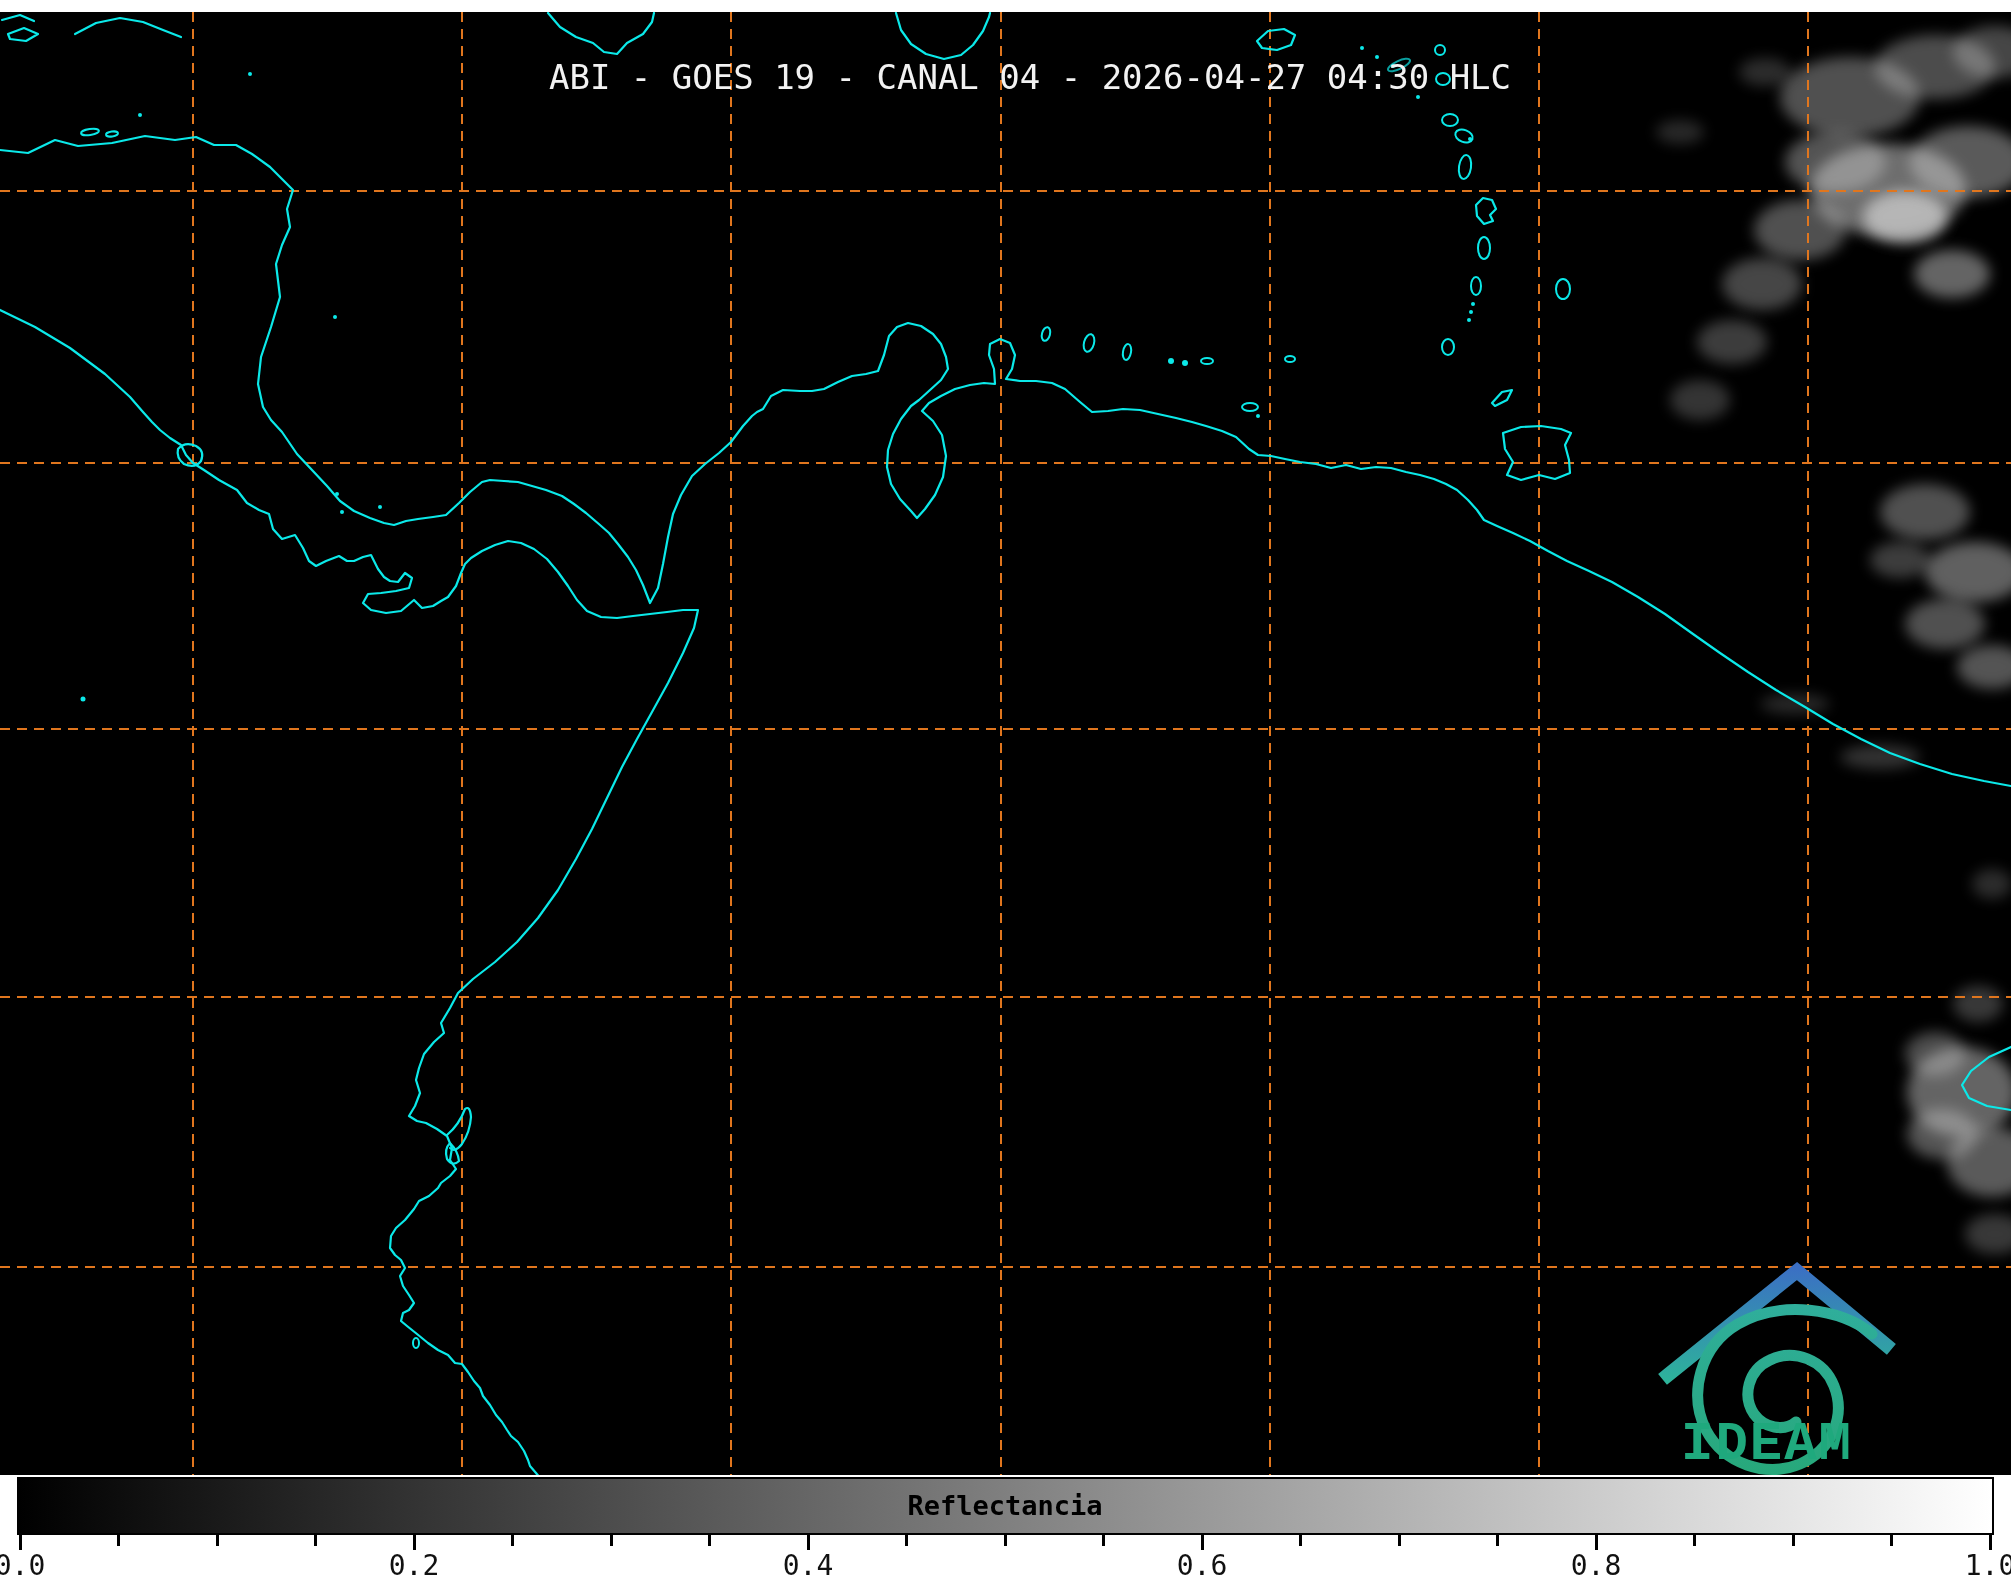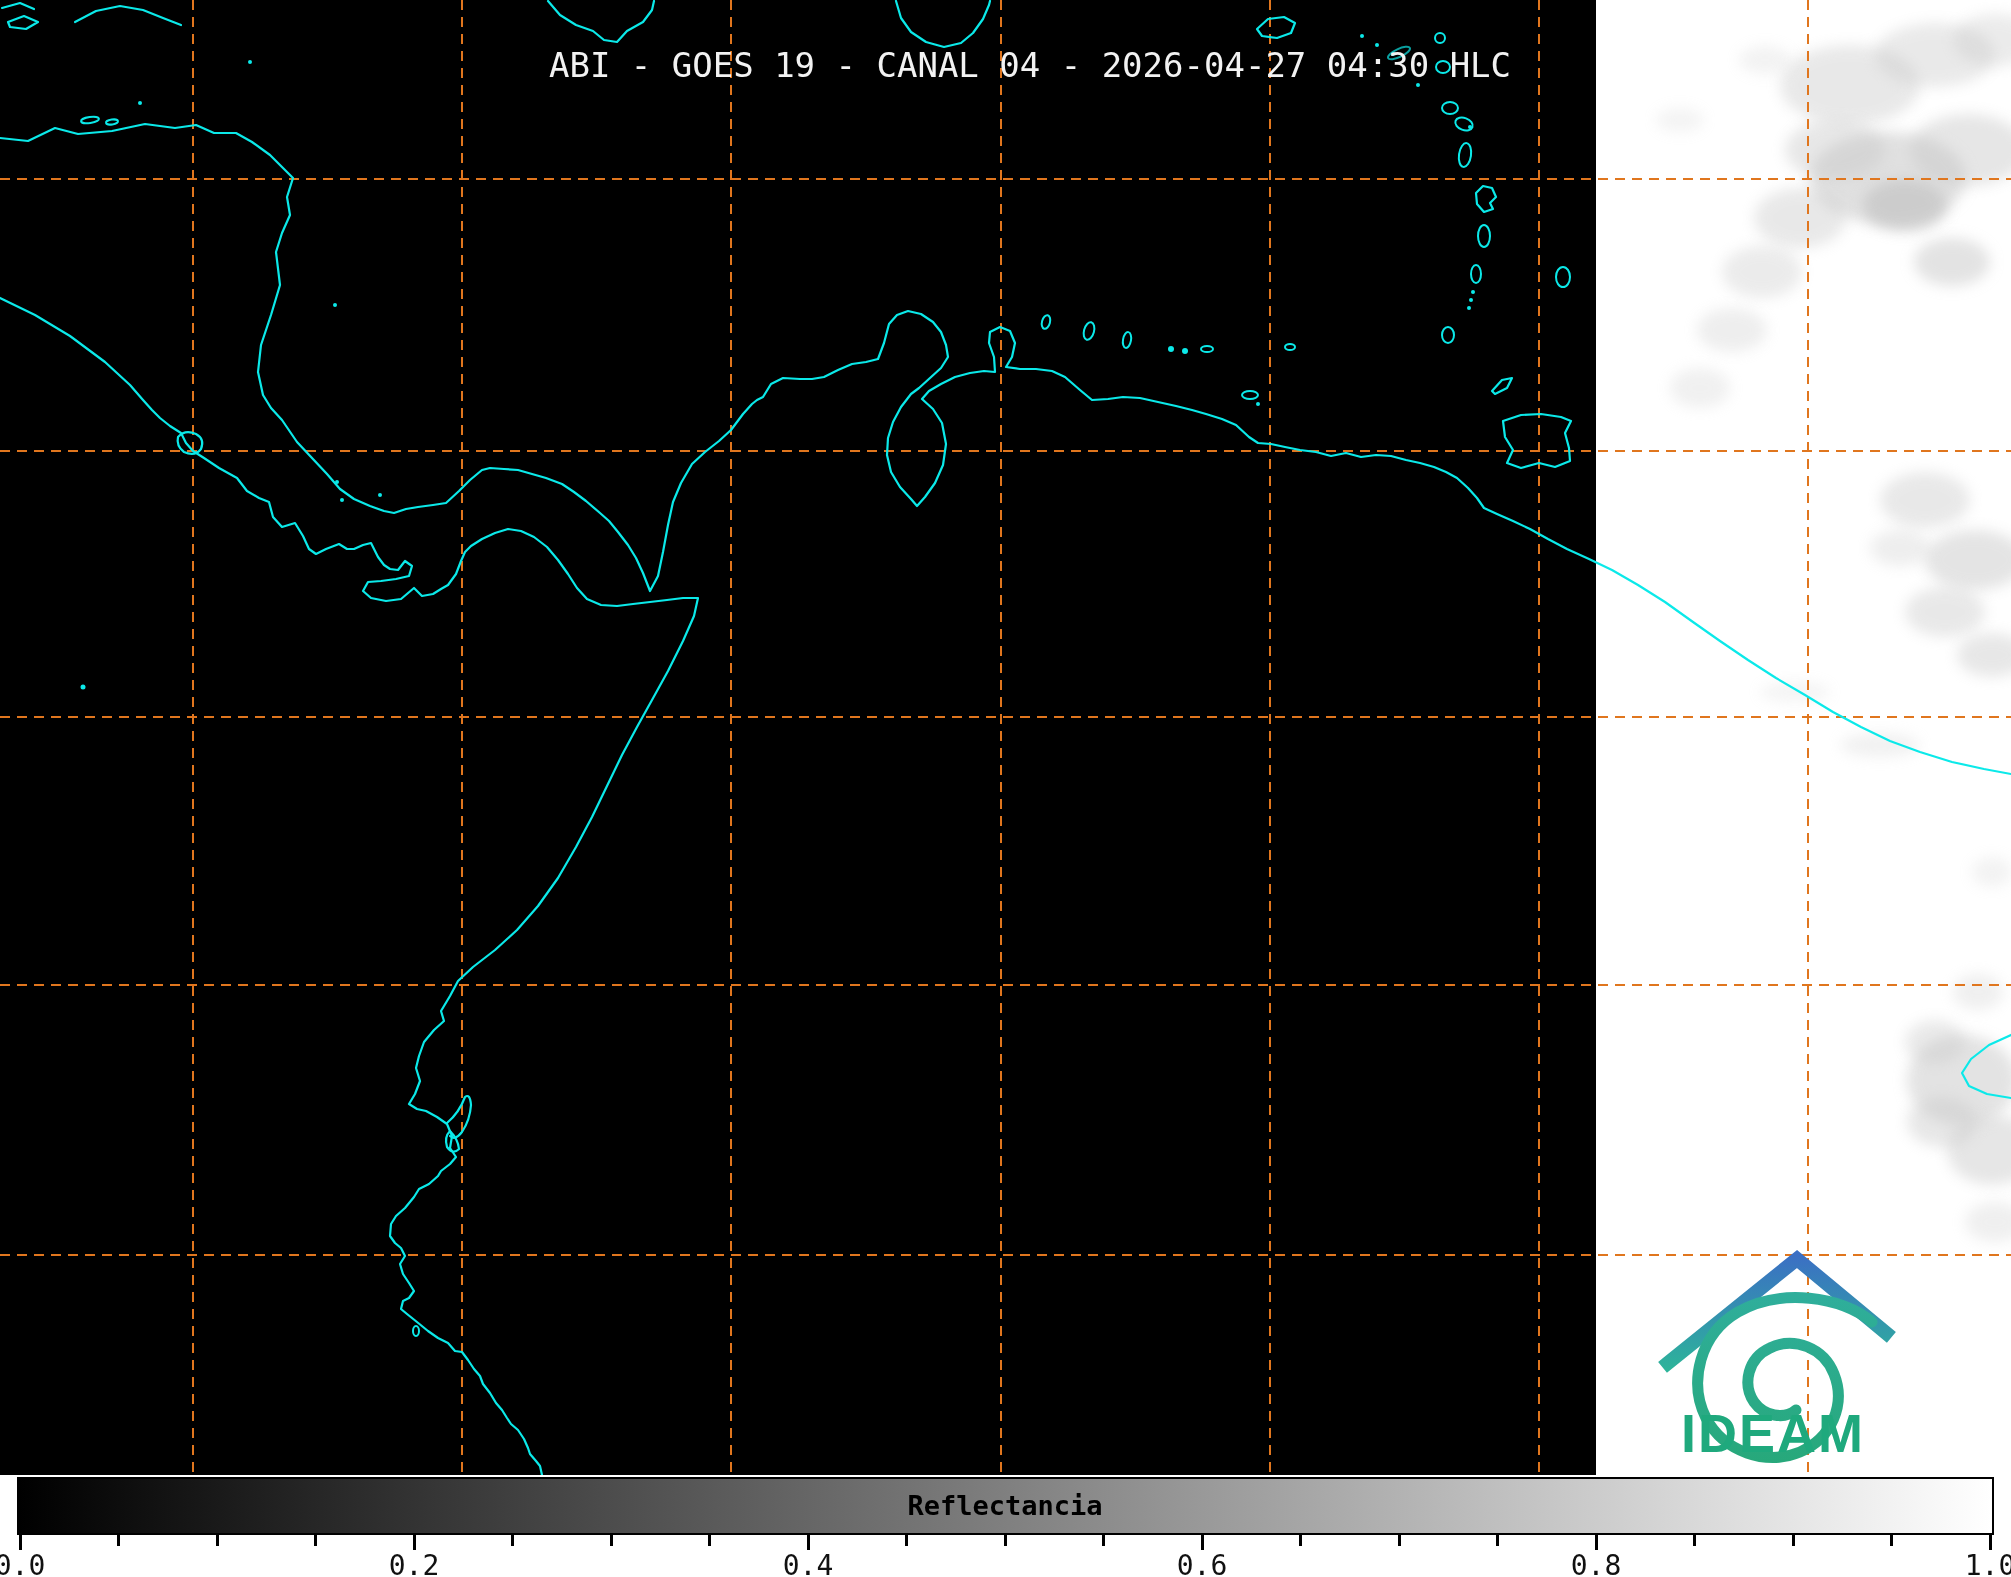--- a/index.html
+++ b/index.html
@@ -1,23 +1,23 @@
 <!DOCTYPE html>
 <html><head>
 <meta charset="utf-8">
 <style>
   html,body{margin:0;padding:0}
   body{width:2011px;height:1577px;background:#ffffff;overflow:hidden;
        font-family:"DejaVu Sans Mono","Liberation Mono",monospace;position:relative}
-  #map{position:absolute;left:0;top:0;width:1596px;height:1475px;background:#000}
+  #map{position:absolute;left:0;top:12px;width:2011px;height:1475px;background:#000}
   #map svg{position:absolute;left:0;top:0}
   #title{position:absolute;top:45px;left:1030px;transform:translateX(-50%);
          color:#f2f2f2;font-size:34px;letter-spacing:0;white-space:nowrap}
   #ideam-text{position:absolute;left:1681px;top:1406px;
-        font-family:Liberation Sans, sans-serif;font-weight:bold;
+        font-family:Liberation Mono, monospace;font-weight:bold;
         font-size:54px;letter-spacing:2px;color:#1fa97d;line-height:1}
   #footer{position:absolute;left:0;top:1475px;width:2011px;height:88px;background:#fff}
   #bar{position:absolute;left:17px;top:2px;width:1977px;height:58px;
        border:2px solid #000;box-sizing:border-box}
   #barlabel{position:absolute;left:1005px;top:15px;transform:translateX(-50%);
        font-weight:bold;font-size:27px;color:#000;z-index:3}
   .tick{position:absolute;top:60px;width:3px;background:#000}
   .tick.major{height:15px}
   .tick.minor{height:11px}
   .ticklabel{position:absolute;top:74px;transform:translateX(-50%);

